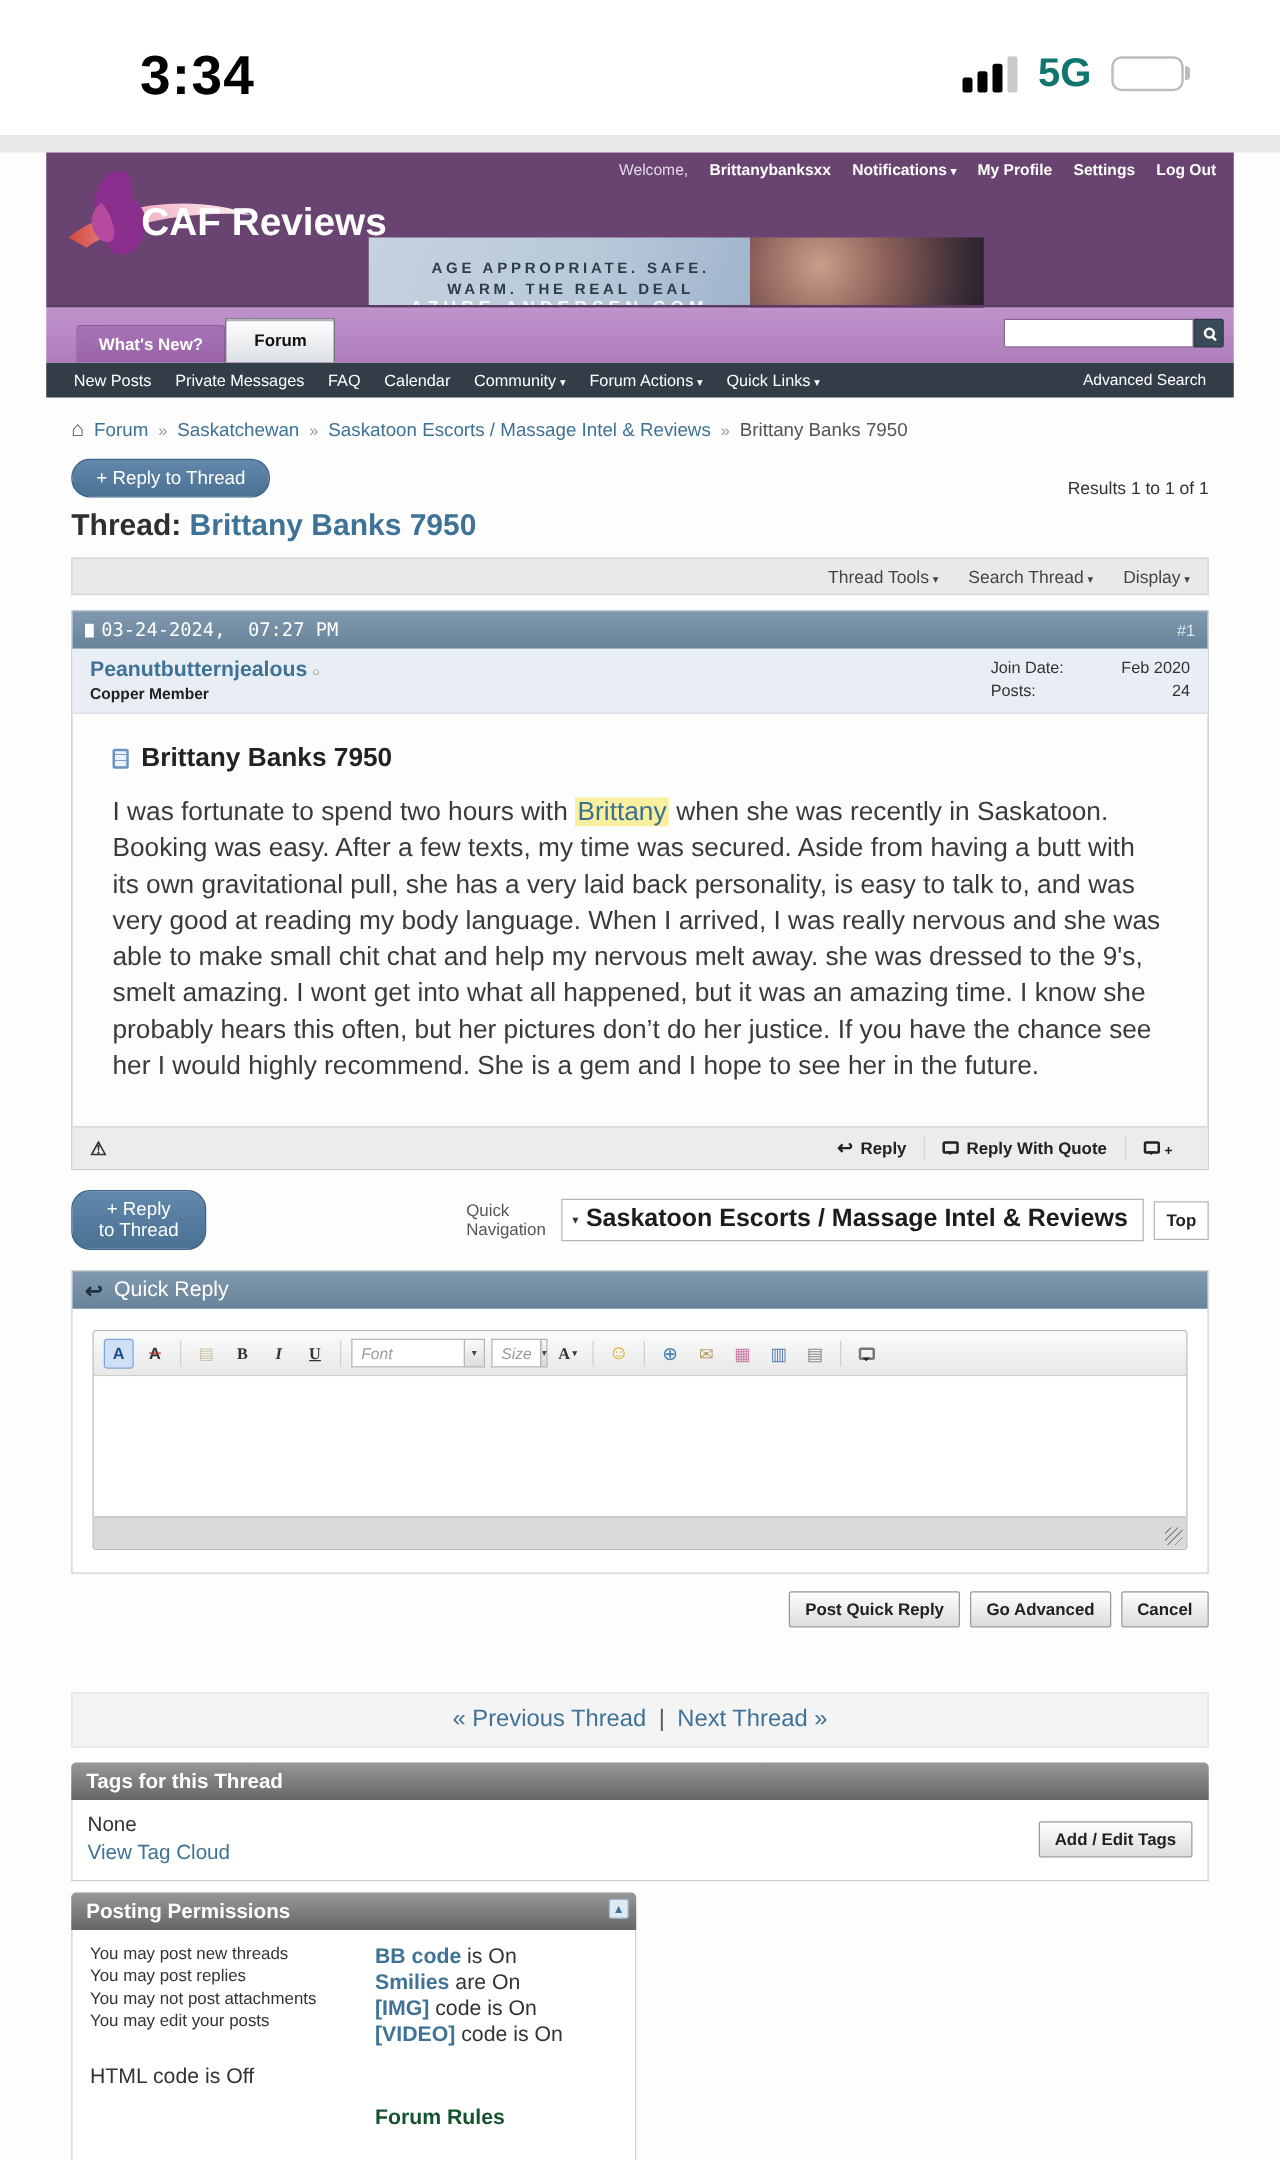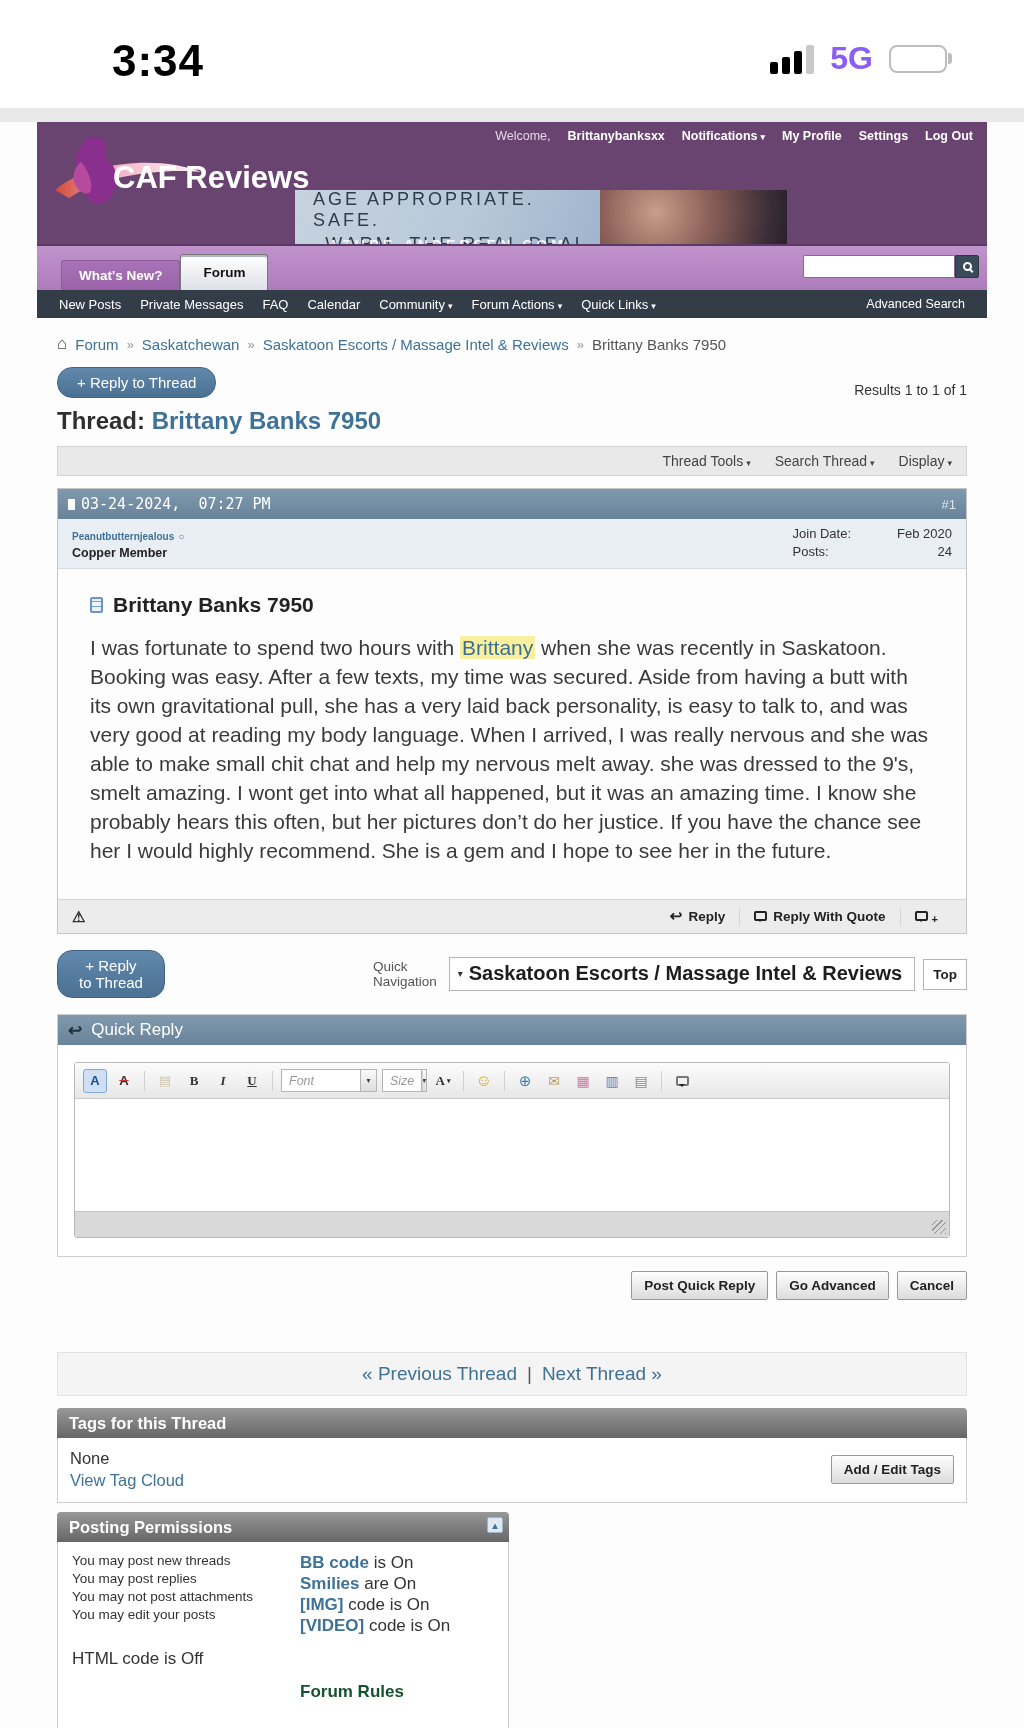--- a/index.html
+++ b/index.html
@@ -8,37 +8,37 @@
     height:1728px; overflow:hidden; background:#fdfdfd;
     font-family:"Liberation Sans", sans-serif; color:#333;
   }
   
   .status-bar{ height:108px; background:#fff; position:relative; }
   .sb-time{ position:absolute; left:112px; top:36px; font-size:44px; font-weight:bold; color:#000; letter-spacing:1px;}
   .sb-right{ position:absolute; right:72px; top:40px; display:flex; align-items:center; gap:16px;}
   .sig{ display:flex; align-items:flex-end; gap:4px; height:30px;}
   .sig span{ width:8px; border-radius:2px; background:#000; display:block;}
   .sig .b1{height:12px}.sig .b2{height:17px}.sig .b3{height:23px}.sig .b4{height:29px; background:#c9c9c9;}
-  .sb-net{ font-size:32px; font-weight:bold; color:#8b5cf6;}
+  .sb-net{ font-size:32px; font-weight:bold; color:#0f766e;}
   .batt{ display:flex; align-items:center;}
   .batt-body{ width:58px; height:28px; border:2px solid #bdbdbd; border-radius:8px; padding:3px; }
   .batt-fill{ width:13px; height:16px; background:#000; border-radius:3px;}
   .batt-nub{ width:4px; height:11px; background:#bdbdbd; border-radius:0 3px 3px 0; margin-left:1px;}
   .pre-header{ height:14px; background:#e9e9e9; }
   .site{ margin:0 37px; }
   
   .header{ height:122px; background:#6a4470; position:relative; }
   .topnav{ position:absolute; top:7px; right:14px; display:flex; align-items:center; gap:17px; font-size:12.5px; color:#fff; }
   .topnav .welcome{ color:#e3d9e6; font-weight:normal;}
   .topnav a{ color:#fff; font-weight:bold; text-decoration:none; cursor:pointer;}
   .caret{ font-size:9px; margin-left:3px; }
   .logo{ position:absolute; left:14px; top:10px; }
   .banner{ position:absolute; left:258px; top:68px; width:492px; height:64px; display:flex; cursor:pointer;}
   .banner-left{ width:62%; background:linear-gradient(110deg,#c6d2de 0%,#b9c9da 55%,#9fb4cb 100%); display:flex; flex-direction:column; align-items:center; justify-content:center; gap:3px; position:relative;}
-  .banner-left .bl{ font-size:18px; font-weight:normal; letter-spacing:3px; color:#2e3b49;margin-left:18px;}
+  .banner-left .bl{ font-size:12px; font-weight:bold; letter-spacing:3px; color:#2e3b49;margin-left:18px;}
   .banner-site{ position:absolute; bottom:1px; left:0; right:0; text-align:center; font-size:14px; font-weight:bold; letter-spacing:4px; color:rgba(255,255,255,.85);}
   .banner-right{ flex:1; background:radial-gradient(circle at 30% 35%, #c99e8a 0%, #8a5f58 40%, #40303a 80%, #241f2b 100%);}
   
   .tabstrip{ height:46px; background:linear-gradient(#c093cc,#ae7cbb); border-top:2px solid #5c3a63; position:relative; display:flex; align-items:flex-end; padding-left:24px;}
   .tab{ font-size:13.5px; font-weight:bold; padding:7px 17px; cursor:pointer; }
   .tab-inactive{ background:linear-gradient(#a873b6,#9a63a9); color:#fff; border:1px solid #8e5a9e; border-bottom:none; border-radius:3px 3px 0 0; margin-bottom:0;}
   .tab-active{ background:linear-gradient(#ffffff,#dde1e6); color:#111; border:1px solid #777; border-bottom:none; border-radius:3px 3px 0 0; padding:10px 22px; box-shadow:inset 0 2px 0 #aeb6bf;}
   .tab-search{ position:absolute; right:8px; top:9px; display:flex; }
   .tab-search input{ width:152px; height:23px; border:1px solid #8a6a94; border-radius:2px 0 0 2px; padding:0 6px; font-size:12px;}
   .search-btn{ width:24px; height:23px; background:#3b4a59; border:1px solid #2c3845; border-radius:0 2px 2px 0; display:flex; align-items:center; justify-content:center; cursor:pointer;}
@@ -62,21 +62,21 @@
   .thread-title a{ color:#3e7296; text-decoration:none; cursor:pointer;}
   .toolsbar{ margin-top:11px; background:#e9e9e9; border:1px solid #d2d2d2; height:30px; display:flex; align-items:center; justify-content:flex-end; gap:24px; padding:0 14px; font-size:14px; color:#444;}
   .toolsbar span{ cursor:pointer;}
   
   .post{ margin-top:12px; border:1px solid #c6c6c6; background:#fdfdfd;}
   .post-datebar{ height:30px; background:linear-gradient(#8099ae,#68839a); color:#fff; display:flex; align-items:center; padding:0 10px;}
   .date-block{ width:7px; height:11px; background:#fff; margin-right:6px;}
   .post-date{ font-family:"DejaVu Sans Mono", monospace; font-size:15px; white-space:pre;}
   .post-num{ margin-left:auto; color:#dfe7ee; font-size:13px; cursor:pointer;}
   .post-userstrip{ background:#e9eef4; border-bottom:1px solid #d3dce4; padding:7px 14px 8px; display:flex; justify-content:space-between;}
-  .u-name{ color:#3e7296; font-weight:bold; font-size:10px; cursor:pointer;}
+  .u-name{ color:#3e7296; font-weight:bold; font-size:17px; cursor:pointer;}
   .u-dot{ color:#777; font-size:10px; margin-left:4px;}
   .u-rank{ color:#222; font-weight:bold; font-size:12.5px; margin-top:2px;}
   .u-stats{ display:grid; grid-template-columns:auto auto; column-gap:46px; row-gap:1px; font-size:13px; color:#333; text-align:right;}
   .u-stats .lbl{ text-align:left;}
   .post-content{ padding:24px 32px 34px;}
   .post-title-row{ display:flex; align-items:center; gap:10px;}
   .doc-ico{ width:13px; height:16px; background:#eaf1fa; border:2px solid #6b93c4; border-radius:2px;
     background-image:repeating-linear-gradient(#eaf1fa 0 2px, #7aa0cc 2px 3px, #eaf1fa 3px 5px); }
   .post-title{ font-size:21px; font-weight:bold; color:#222;}
   .post-body{ margin-top:16px; font-size:21px; line-height:29px; color:#3a3a3a;}
@@ -103,21 +103,21 @@
   .qr-ico{ color:#22313f; font-size:17px; font-weight:bold;}
   .qr-body{ padding:17px 16px 18px;}
   .editor{ border:1px solid #b9b9b9; border-radius:3px; overflow:hidden;}
   .ed-toolbar{ background:linear-gradient(#fcfcfc,#e7e7e7); border-bottom:1px solid #cccccc; height:36px; display:flex; align-items:center; gap:5px; padding:0 8px;}
   .ed-btn{ width:24px; height:24px; border:1px solid transparent; border-radius:3px; display:flex; align-items:center; justify-content:center; font-size:13px; color:#333; cursor:pointer; background:transparent;}
   .ed-btn.sel{ background:#cfe0f5; border-color:#7fa7d9;}
   .ed-sep{ width:1px; height:20px; background:#d0d0d0; margin:0 3px;}
   .ed-select{ display:flex; height:23px; cursor:pointer;}
   .ed-select .box{ background:#fff; border:1px solid #b5b5b5; border-right:none; font-style:italic; color:#999; font-size:12.5px; display:flex; align-items:center; padding:0 7px;}
   .ed-select .dd{ width:17px; background:linear-gradient(#fafafa,#ddd); border:1px solid #b5b5b5; display:flex; align-items:center; justify-content:center; font-size:8px; color:#444;}
-  .w-font{ width:96px;} .w-size{ width:32px;}
+  .w-font{ width:107px;} .w-size{ width:32px;}
   .ed-text{ display:block; width:100%; height:112px; border:none; outline:none; resize:none; font-family:"Liberation Sans",sans-serif; font-size:15px; padding:8px;}
   .ed-strip{ background:#d9d9d9; border-top:1px solid #c2c2c2; height:26px; position:relative;}
   .ed-grip{ position:absolute; right:3px; bottom:3px; width:14px; height:14px;
     background:repeating-linear-gradient(135deg, transparent 0 3px, #8f8f8f 3px 4px); cursor:nwse-resize;}
   .qr-buttons{ margin-top:14px; display:flex; justify-content:flex-end; gap:8px;align-items:flex-end;}
   .btn-gray{ background:linear-gradient(#fefefe,#dcdcdc); border:1px solid #989898; border-radius:2px; padding:6px 12px; font-size:13.5px; font-weight:bold; color:#222; cursor:pointer; font-family:"Liberation Sans",sans-serif;}
   
   .pager{ margin-top:52px; background:#f4f4f4; border:1px solid #e2e2e2; height:44px; display:flex; align-items:center; justify-content:center; gap:10px; font-size:19px;}
   .pager a{ color:#3e7296; text-decoration:none; cursor:pointer;}
   .pager .psep{ color:#555;}

